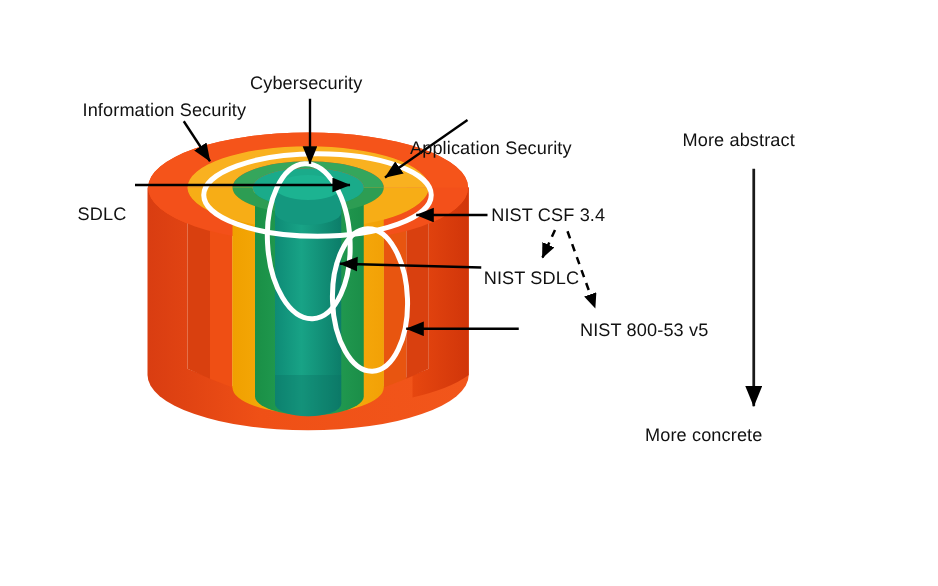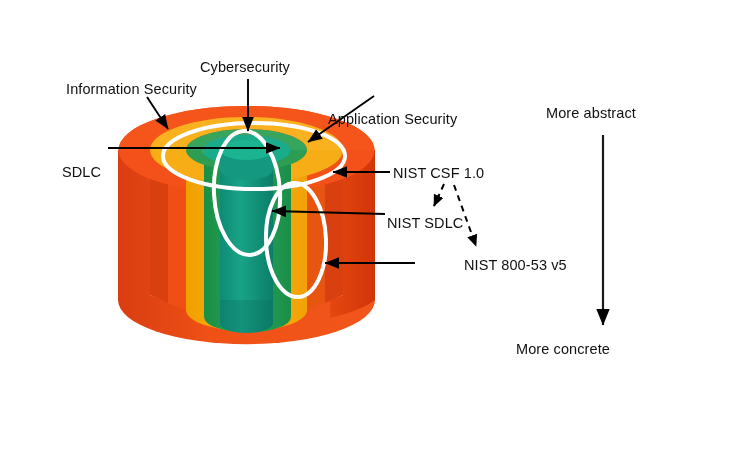--- a/index.html
+++ b/index.html
@@ -173,18 +173,18 @@
   <g>
     <line x1="603" y1="135" x2="603" y2="325" stroke="#1a1a1a" stroke-width="2.2" marker-end="url(#ah)"></line>
   </g>
 </svg>
 
 <div class="lbl lbl-info">Information Security</div>
 <div class="lbl lbl-cyber">Cybersecurity</div>
 <div class="lbl lbl-app">Application Security</div>
 <div class="lbl lbl-sdlc">SDLC</div>
 
-<div class="lbl lbl-csf">NIST CSF 1.0</div>
+<div class="lbl lbl-csf">NIST CSF 3.4</div>
 <div class="lbl lbl-ssdf">NIST SDLC</div>
 <div class="lbl lbl-80053">NIST 800-53 v5</div>
 
 <div class="lbl lbl-abstract">More abstract</div>
 <div class="lbl lbl-concrete">More concrete</div>
 
 </body></html>

